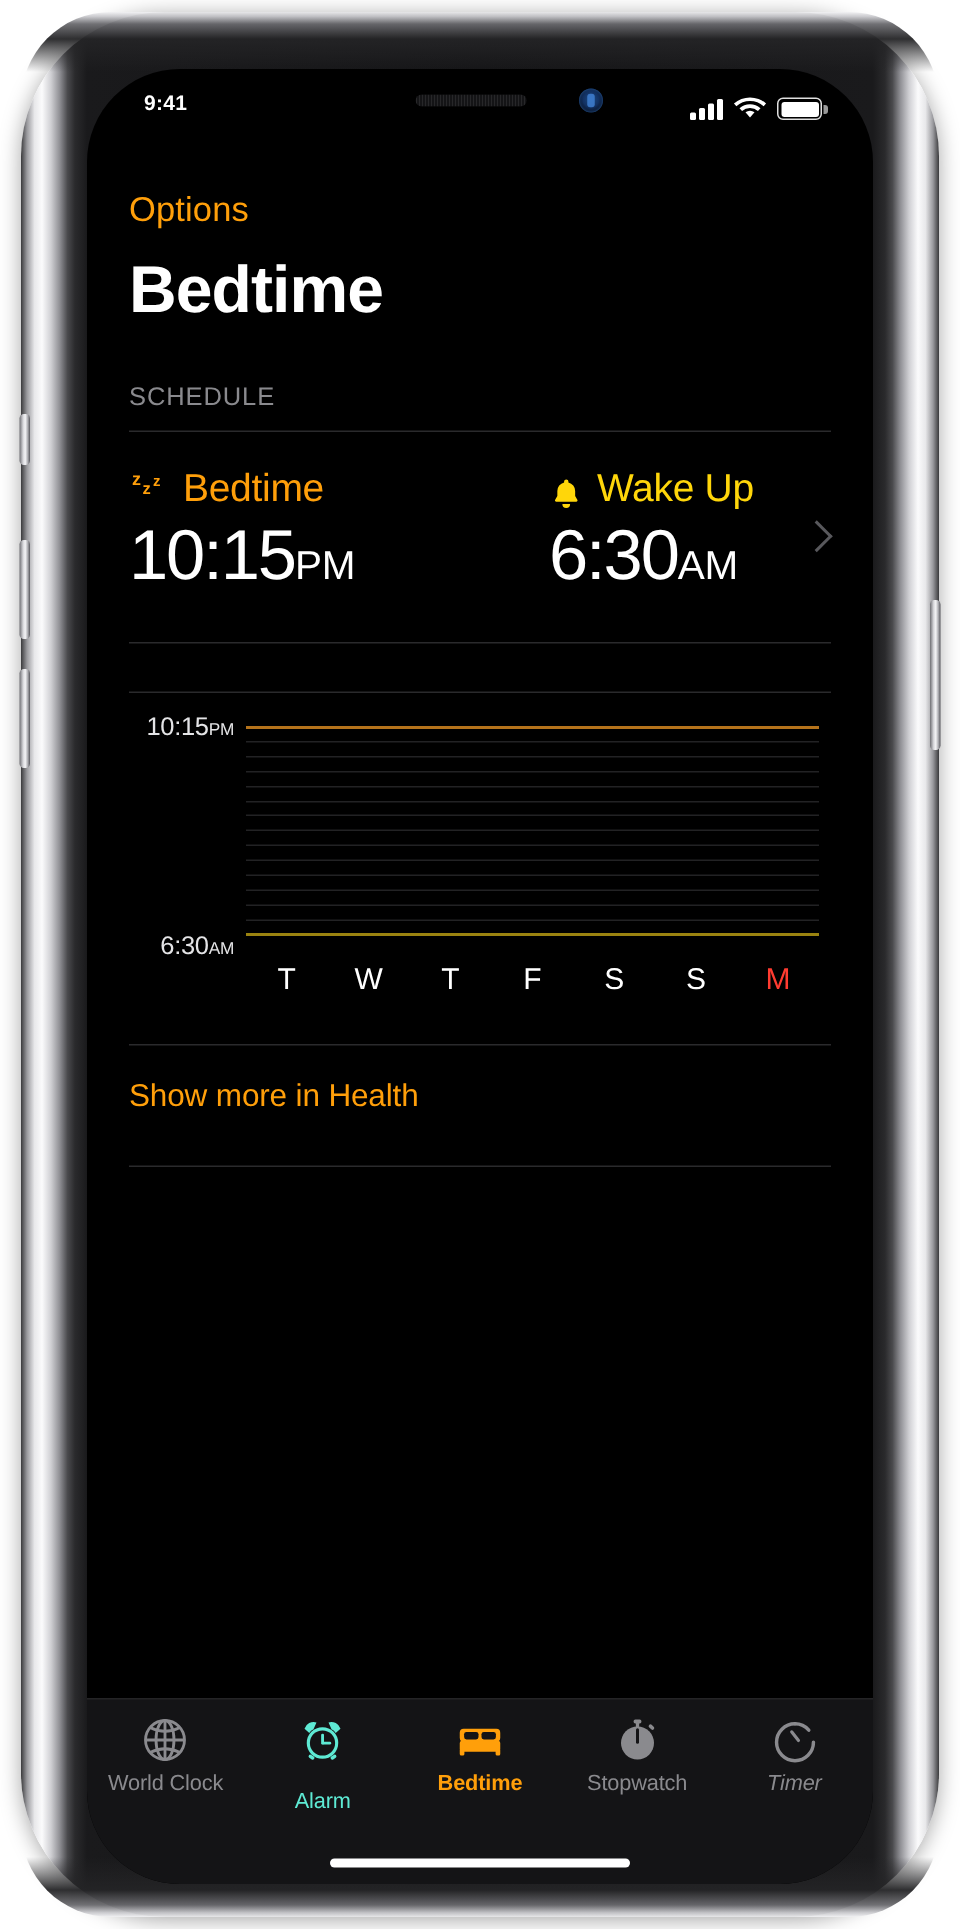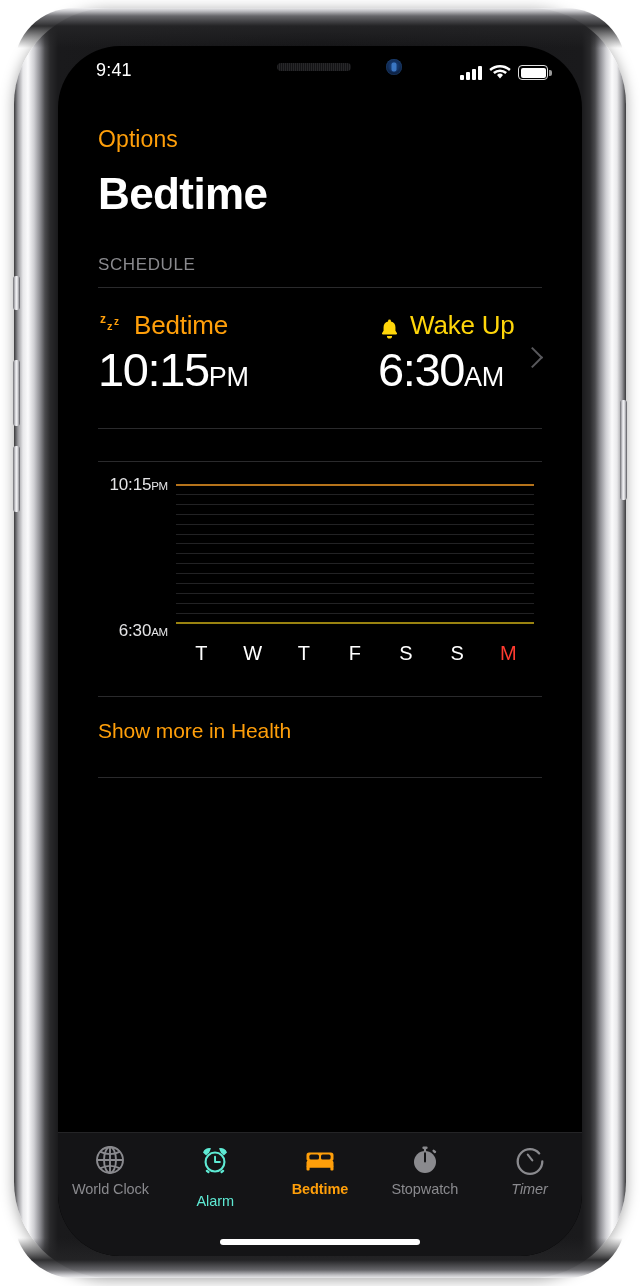--- a/index.html
+++ b/index.html
@@ -128,22 +128,22 @@
     position: absolute;
     left: 0; right: 0; top: 0;
     height: 54px;
     z-index: 15;
     color: #fff;
   }
   #status-time {
     position: absolute;
     left: 38px;
     top: 14px;
-    font-size: 18px;
-    font-weight: normal;
+    font-size: 14px;
+    font-weight: bold;
     letter-spacing: 0.2px;
     text-align: center;
   }
   #status-right {
     position: absolute;
     right: 34px;
     top: 16px;
     display: flex;
     align-items: flex-end;
     gap: 7px;
@@ -177,21 +177,21 @@
     background: #fff;
     border-radius: 2px;
   }
 
   
   #content {
     position: absolute;
     left: 0; right: 0;
     top: 54px;
     bottom: 124px;
-    padding: 0 40px;
+    padding: 0 28px;
     box-sizing: border-box;
     color: #fff;
   }
 
   #options-button {
     margin-top: 26px;
     font-size: 23px;
     color: #ff9f0a;
     letter-spacing: 0.1px;
   }

